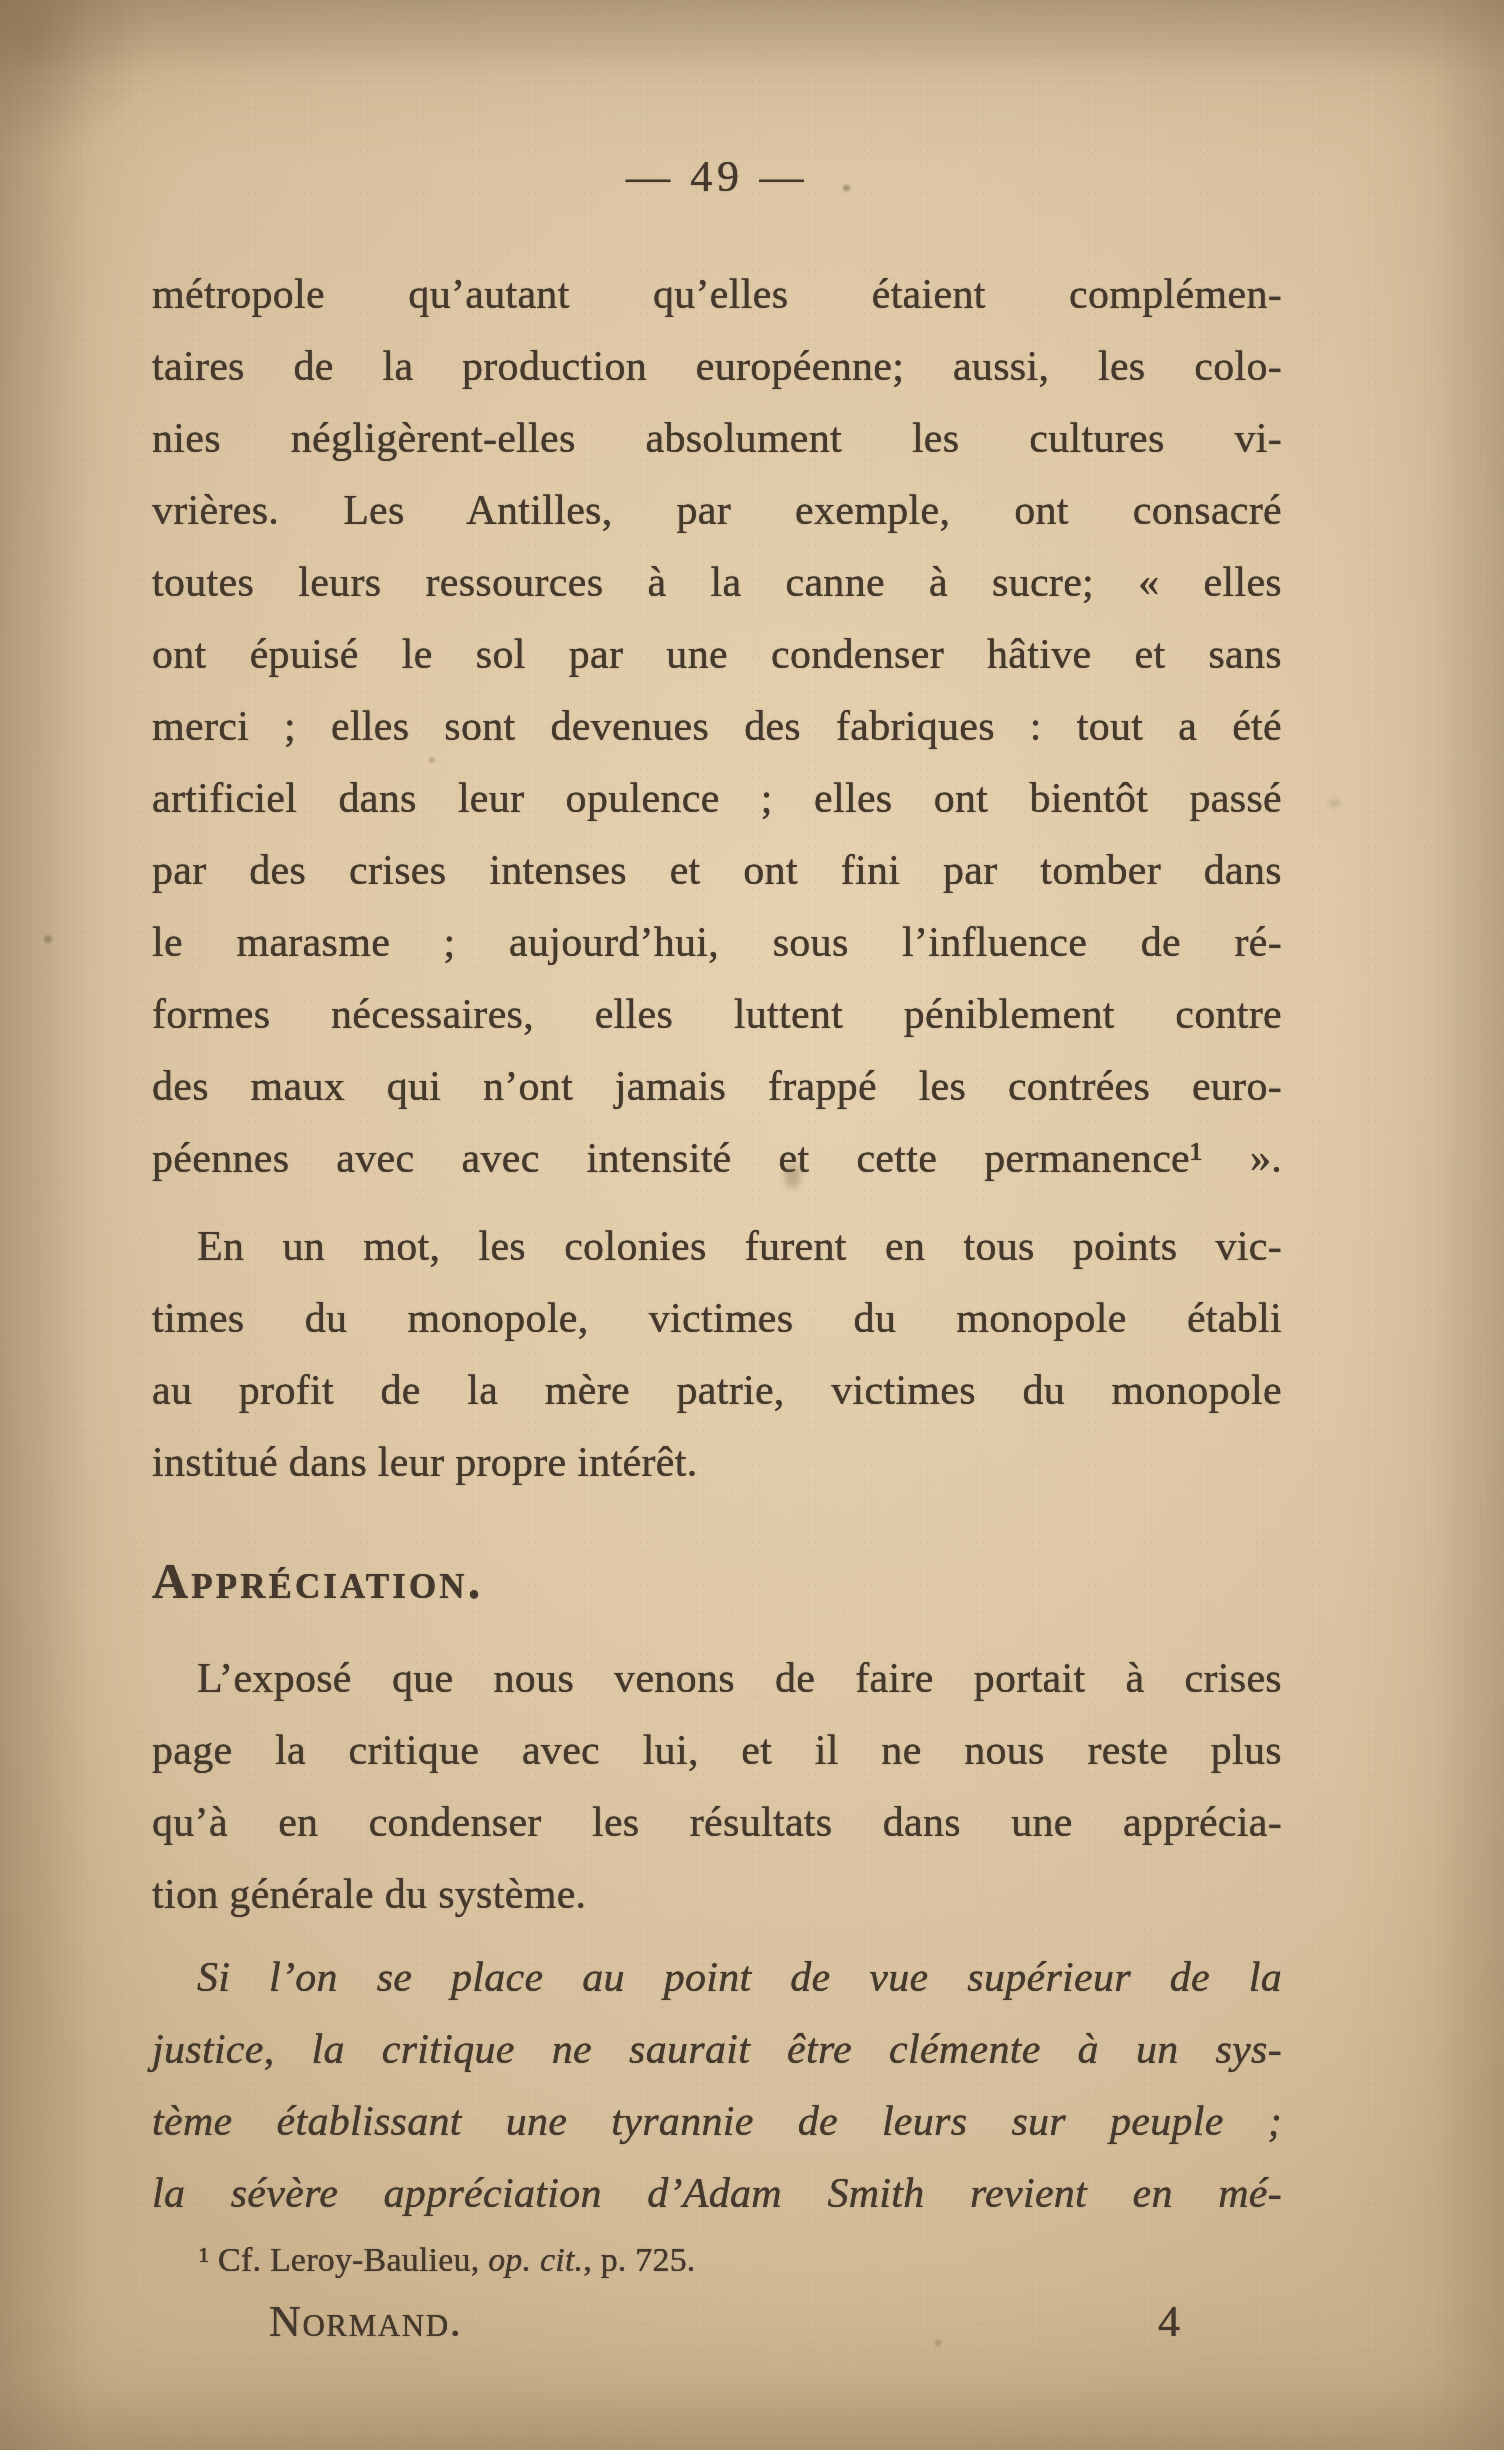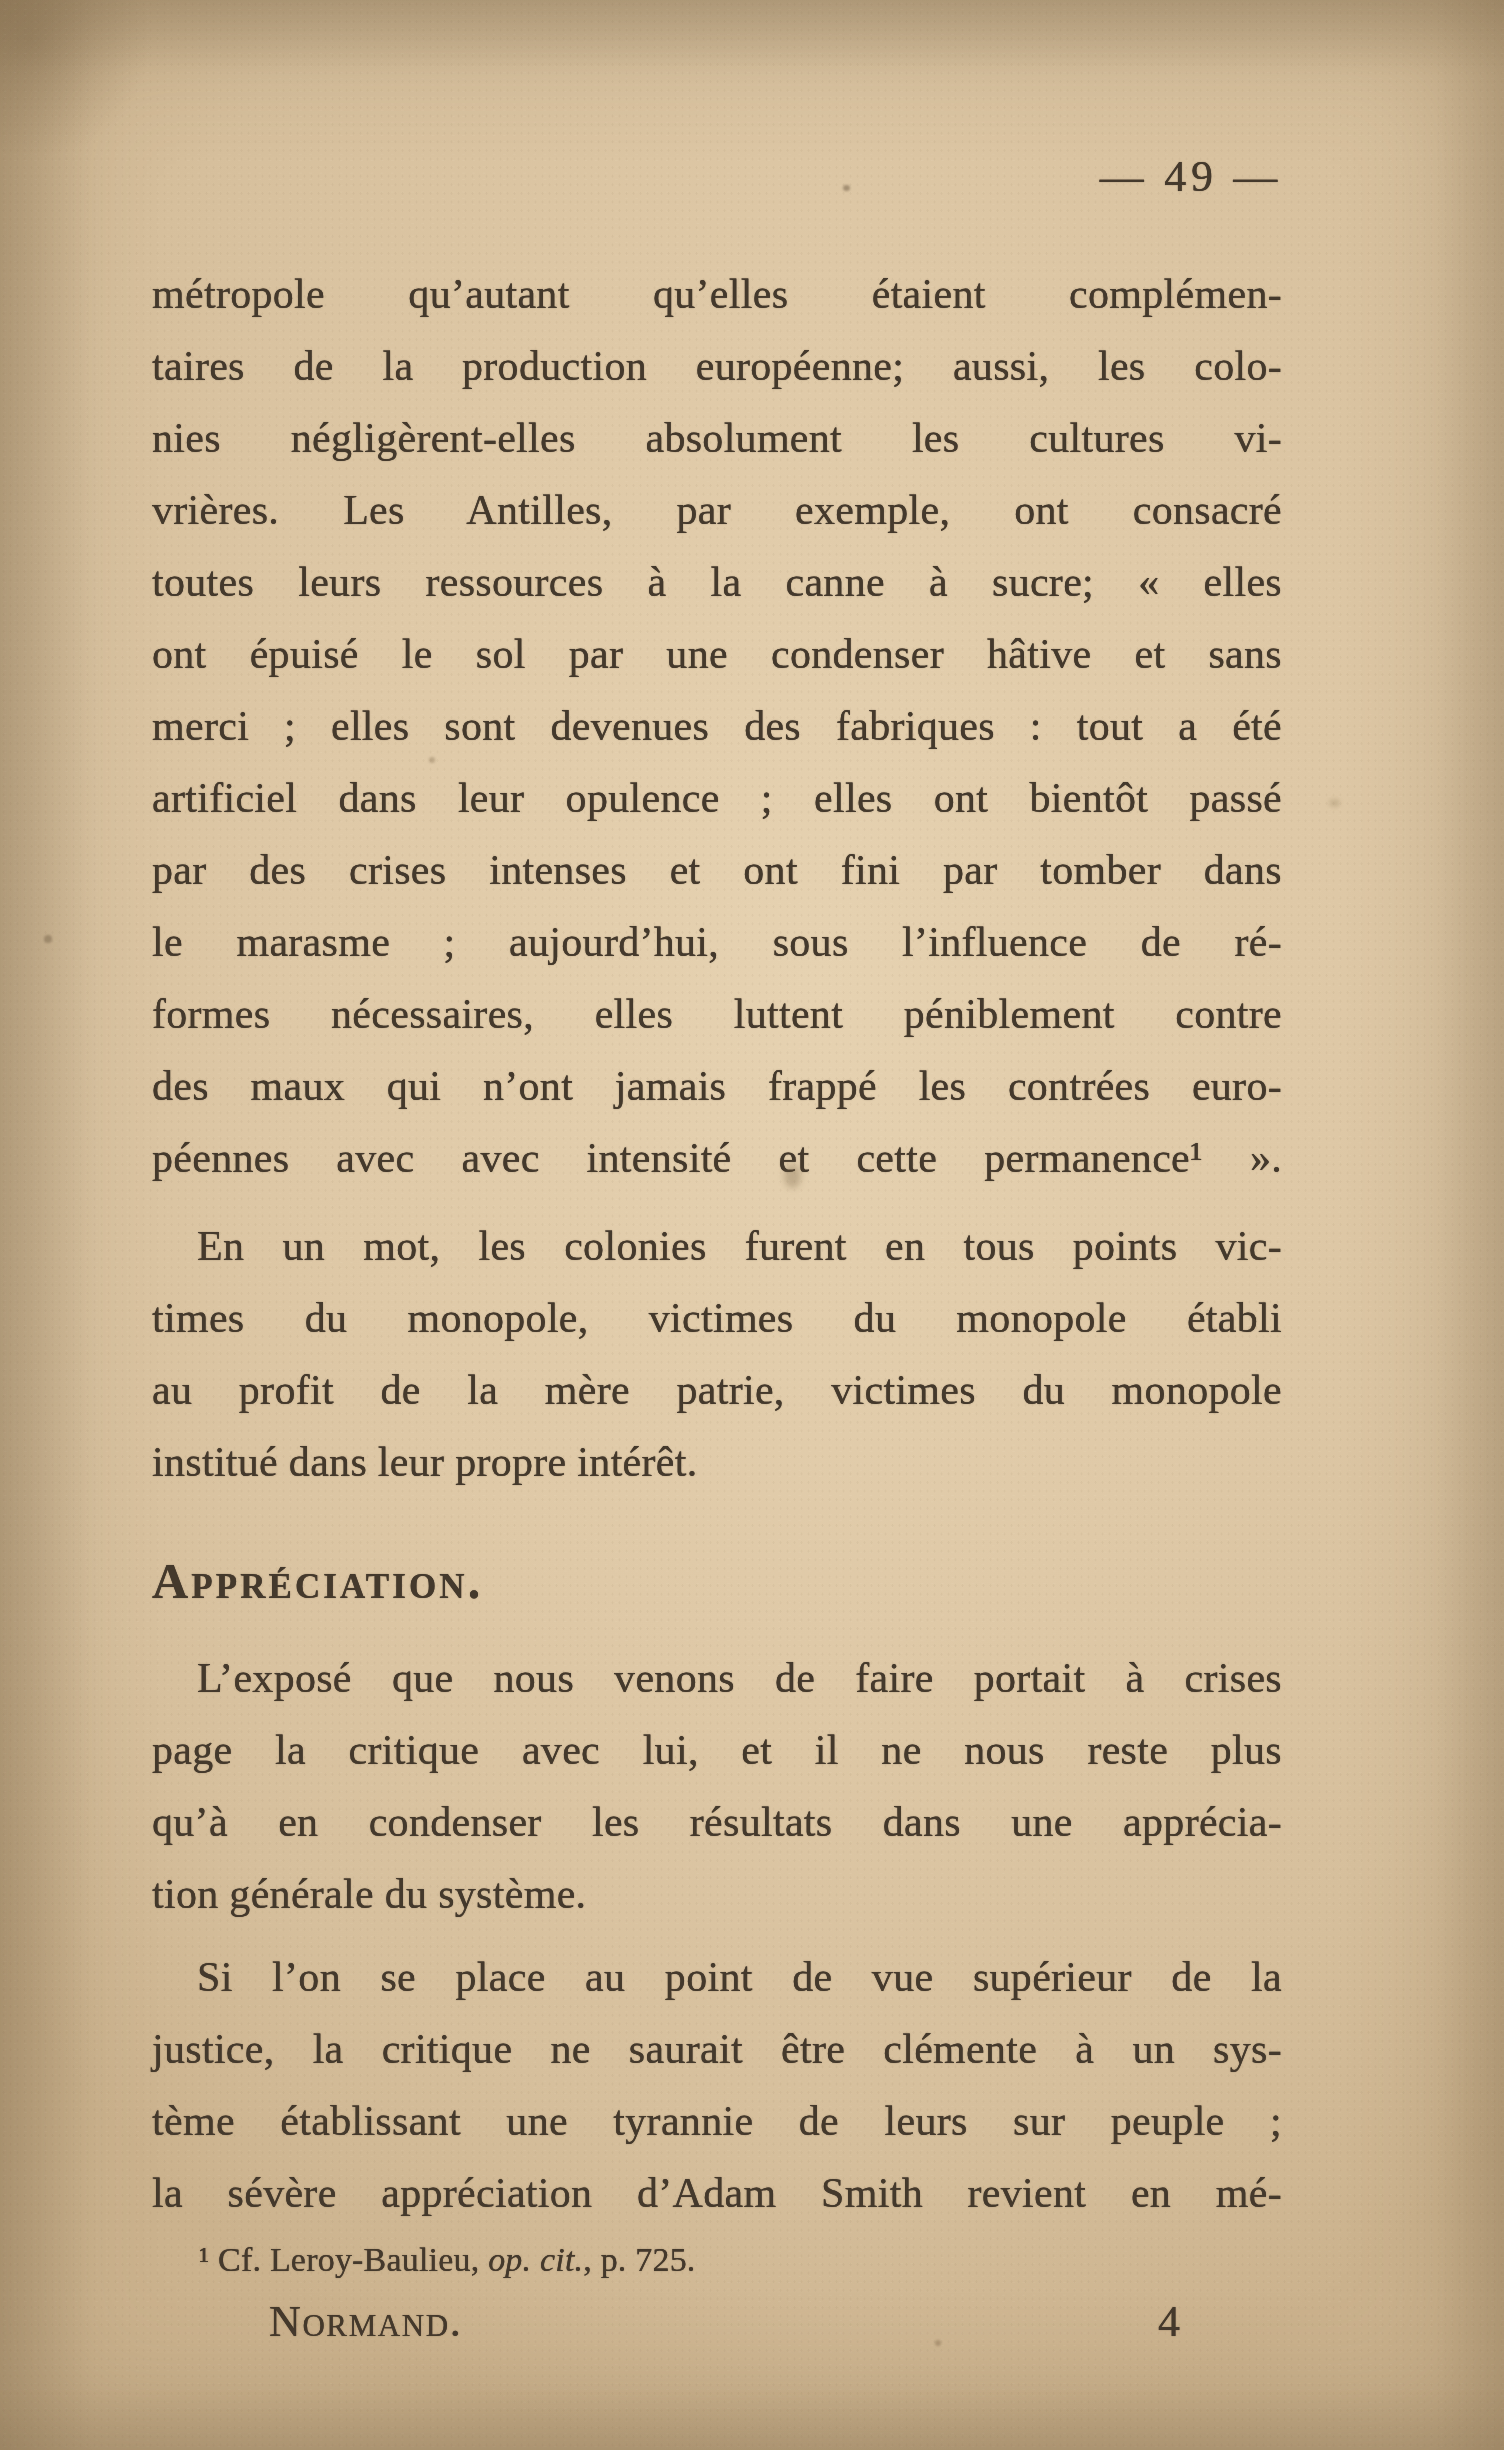--- a/index.html
+++ b/index.html
@@ -35,31 +35,31 @@
   .speck.s2{left:784px;top:1164px;width:17px;height:23.5px;background:rgba(110,88,60,.30);filter:blur(3.1px);}
   .speck.s3{left:44px;top:935px;width:7.8px;height:7.8px;background:rgba(90,72,48,.35);filter:blur(1.2px);}
   .speck.s4{left:1329px;top:799px;width:11px;height:7.8px;background:rgba(120,98,66,.22);filter:blur(2.3px);}
   .speck.s5{left:935px;top:2340px;width:6.3px;height:6.3px;background:rgba(100,80,52,.30);filter:blur(1.2px);}
   .speck.s6{left:429px;top:757px;width:5.5px;height:5.5px;background:rgba(100,80,52,.28);filter:blur(0.8px);}
 
   .ink{ text-shadow:0 0 1.3px rgba(62,50,38,.55), 0 0 0.4px rgba(62,50,38,.8); }
 
   .header{
     position:absolute;left:152px;top:153px;width:1130px;
-    text-align:right;font-size:44px;line-height:47px;
+    text-align:center;font-size:44px;line-height:47px;
     letter-spacing:4.7px;
   }
   .column{
     position:absolute;left:152px;top:258px;width:1130px;
     font-size:42px;line-height:72px;letter-spacing:0.3px;
   }
   .para{margin:0;padding:0;}
   .para.gap20{margin-top:15.6px;}
   .para.gap28{margin-top:22px;}
-  .para.gap14{margin-top:11px;}
+  .para.gap14{margin-top:11px;font-style:italic;}
   .ln{display:block;text-align:justify;text-align-last:justify;white-space:normal;}
   .ln.end{text-align-last:left;}
   .ln.first{text-indent:45px;}
   .heading{
     margin:44px 0 0 0;
     text-align:left;
     font-variant:small-caps;
     font-size:50px;line-height:78px;letter-spacing:3.1px;
   }
   .footnote{

